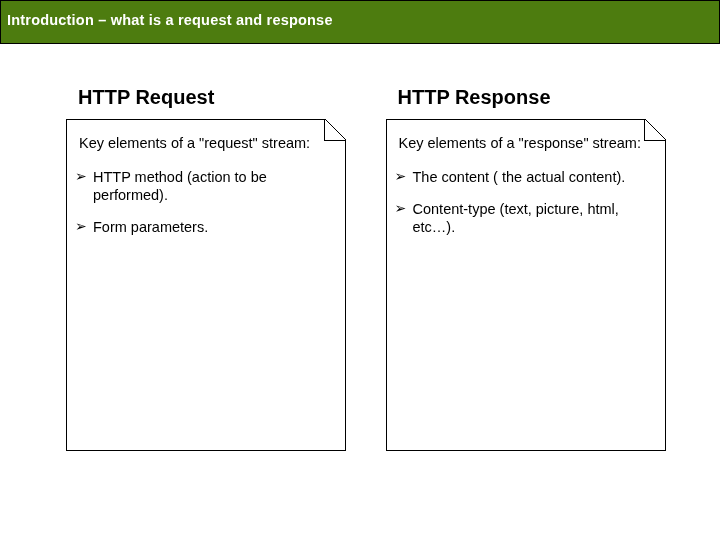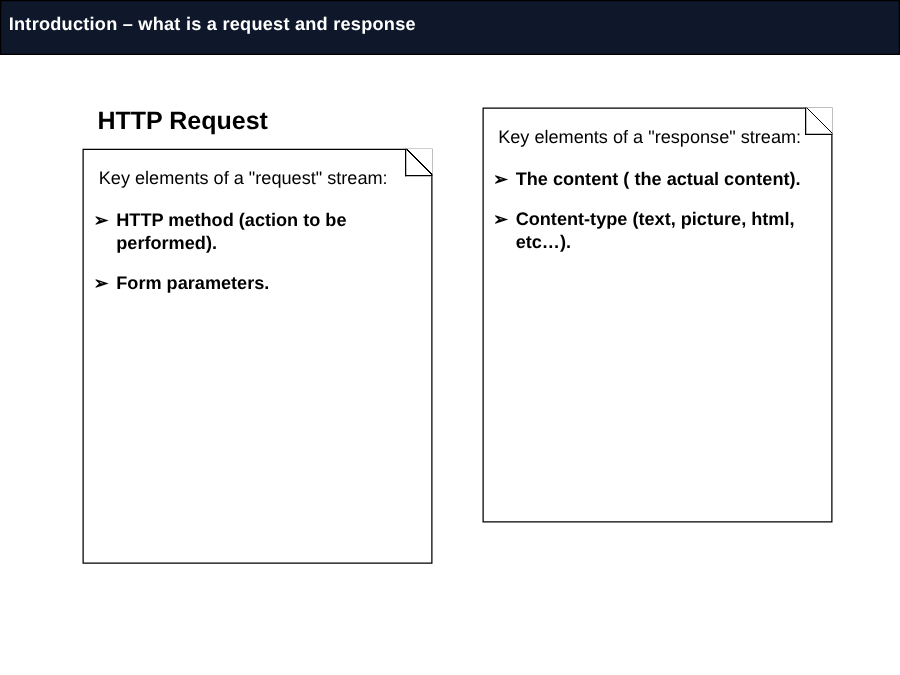--- a/index.html
+++ b/index.html
@@ -4,21 +4,21 @@
 <style>
   * { margin: 0; padding: 0; box-sizing: border-box; }
   body {
     width: 720px;
     height: 540px;
     background: #fff;
     font-family: Arial, Helvetica, sans-serif;
     position: relative;
   }
   .title-bar {
-    background: #0f172a;
+    background: #4d7c0f;
     border: 1px solid #000;
     height: 44px;
     width: 720px;
     padding: 10px 6px;
   }
   .title-bar span {
     color: #fff;
     font-weight: bold;
     font-family: Verdana, Geneva, sans-serif;
     font-size: 14.5px;
@@ -77,21 +77,20 @@
     padding-left: 4px;
   }
   .bullets {
     list-style: none;
     padding: 0;
   }
   .bullets li {
     position: relative;
     padding-left: 18px;
     margin-bottom: 14px;
-    font-weight: bold;
   }
   .bullets li::before {
     content: "➢";
     position: absolute;
     left: 0;
     top: 0;
     font-size: 14px;
   }
 </style>
 </head>
@@ -108,20 +107,21 @@
     <div class="note">
       <div class="intro">Key elements of a "request" stream:</div>
       <ul class="bullets">
         <li>HTTP method (action to be performed).</li>
         <li>Form parameters.</li>
       </ul>
     </div>
   </div>
 
   <div class="col">
+    <div class="col-title">HTTP Response</div>
     <div class="note">
       <div class="intro">Key elements of a "response" stream:</div>
       <ul class="bullets">
         <li>The content ( the actual content).</li>
         <li>Content-type (text, picture, html, etc…).</li>
       </ul>
     </div>
   </div>
 
 </div>

